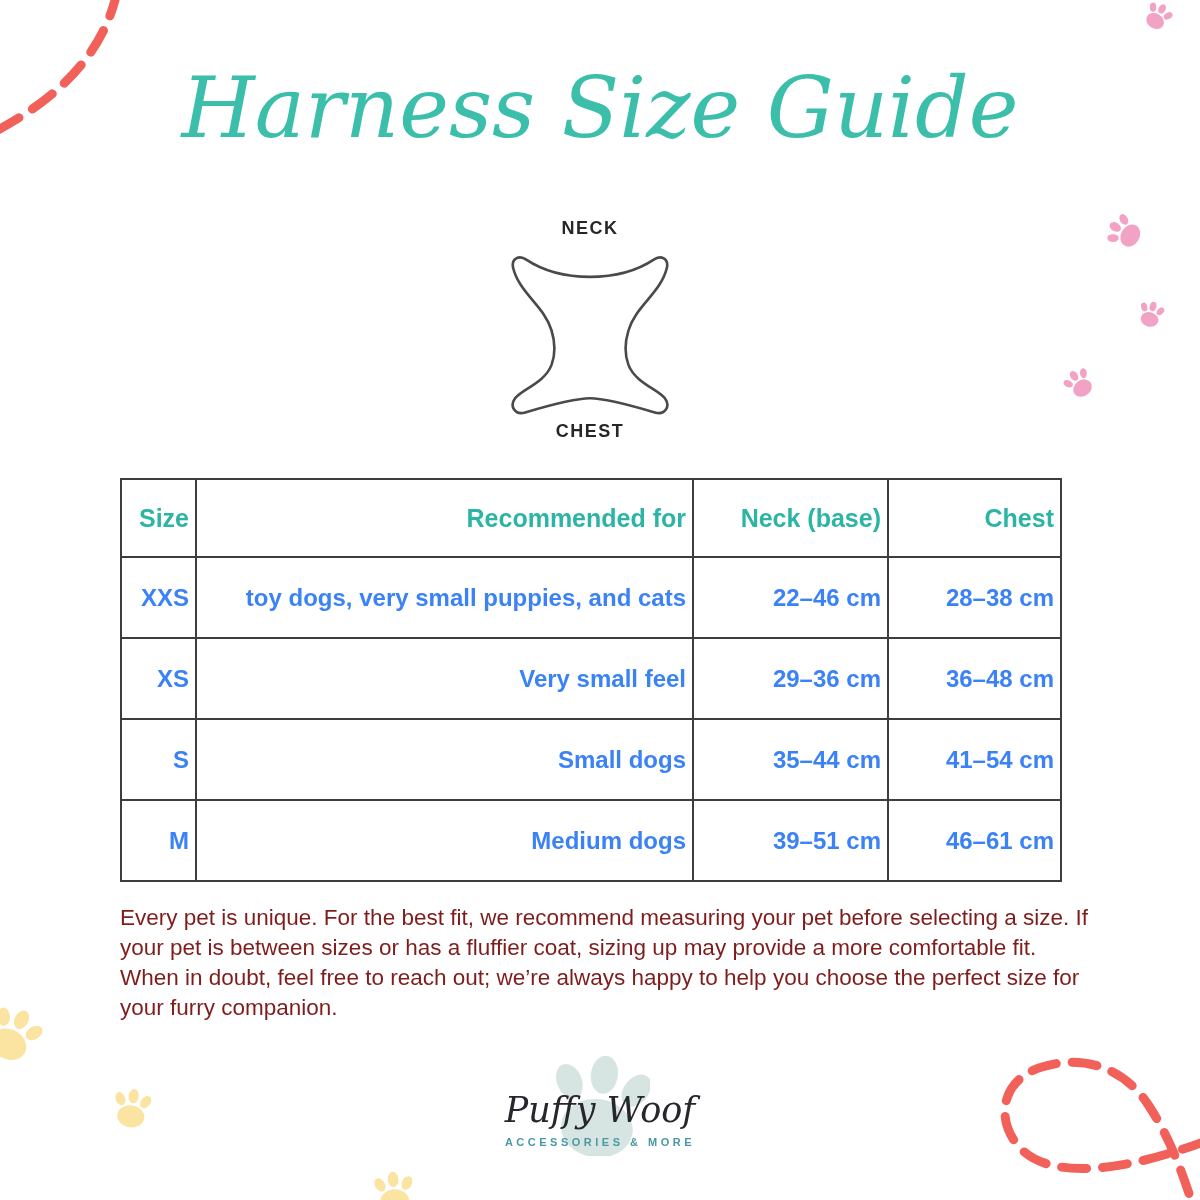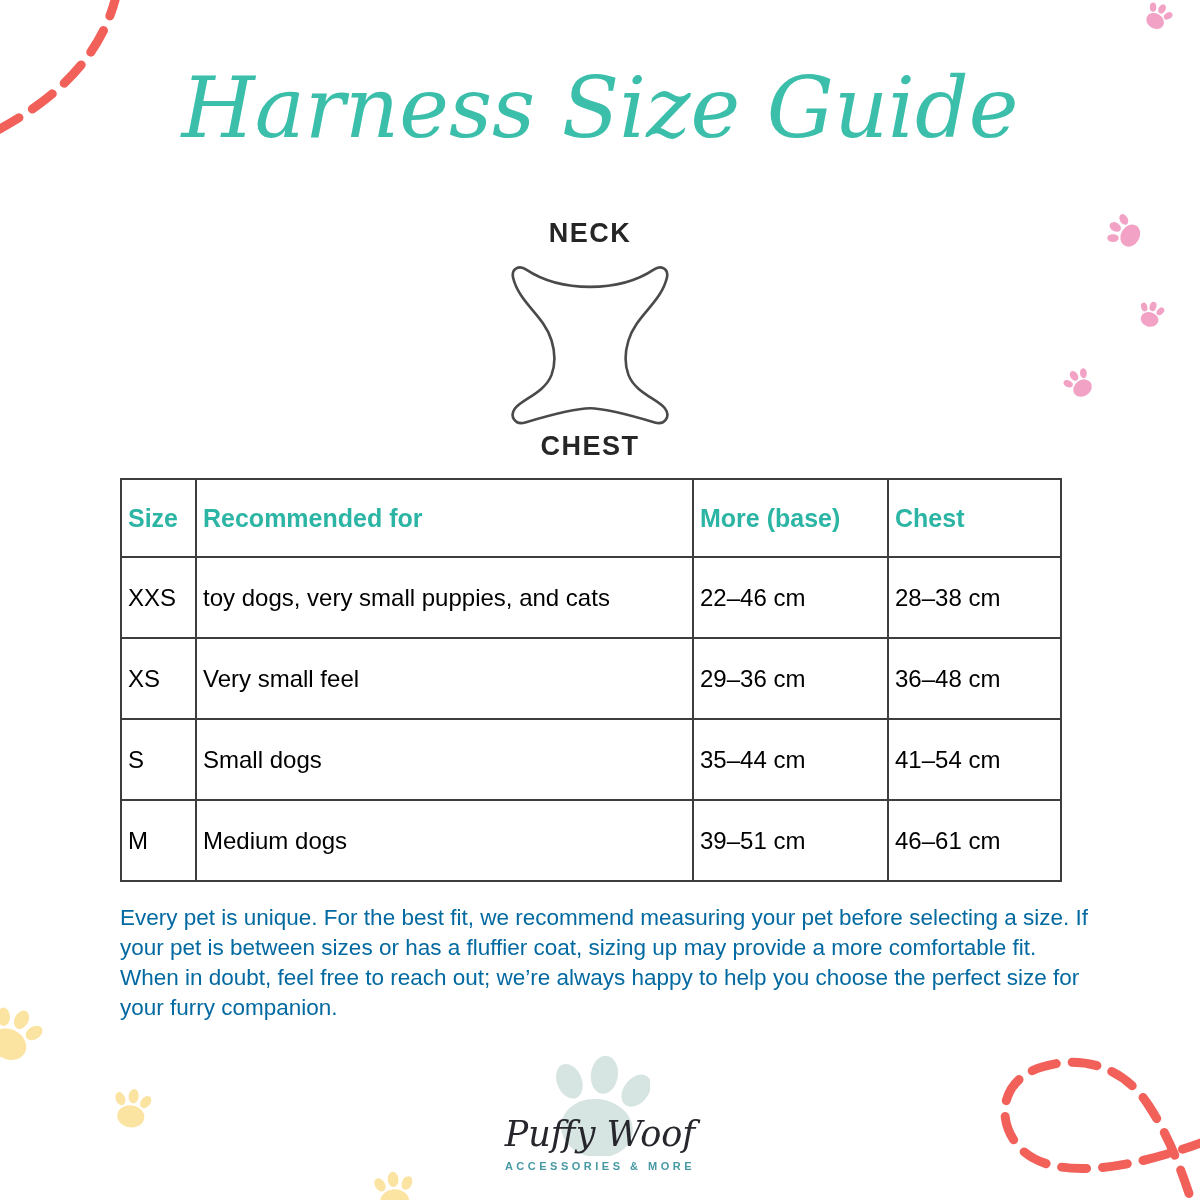--- a/index.html
+++ b/index.html
@@ -16,49 +16,49 @@
 
   
   .title{
     position:absolute;top:62px;left:0;width:1200px;text-align:center;
     font-family:"DejaVu Serif",serif;font-style:italic;font-weight:400;
     font-size:84px;line-height:1.1;color:var(--accent);margin:0;
   }
 
   
   .diagram{position:absolute;left:498px;top:218px;width:184px;text-align:center;}
-  .diagram .dlabel{font-size:27px;font-weight:700;letter-spacing:1.5px;color:#262626;}
+  .diagram .dlabel{font-size:18px;font-weight:700;letter-spacing:1.5px;color:#262626;}
   .diagram svg{display:block;margin:8px auto 6px auto;}
   .harness-outline{fill:#ffffff;stroke:#4a4a4a;stroke-width:2.6;stroke-linejoin:round;}
 
   
   table.size-table{
     position:absolute;left:120px;top:478px;width:940px;
     border-collapse:collapse;table-layout:fixed;background:#fff;
   }
   table.size-table th, table.size-table td{
-    border:2px solid var(--border);text-align:left;vertical-align:middle;
+    border:2px solid var(--border);text-align:right;vertical-align:middle;
     padding:0 6px;
   }
   table.size-table th{
     height:76px;color:var(--table-header);font-size:25px;font-weight:600;
   }
-  table.size-table td{height:79px;font-size:24px;color:#000000;font-weight:400;}
+  table.size-table td{height:79px;font-size:24px;color:#3b82f6;font-weight:700;}
 
   
   .note{
     position:absolute;left:120px;top:903px;width:972px;
-    font-size:22.5px;line-height:1.34;color:#0369a1;margin:0;
+    font-size:22.5px;line-height:1.34;color:#7f1d1d;margin:0;
   }
 
   
   .logo{position:absolute;left:440px;top:1038px;width:320px;height:130px;text-align:center;}
   .logo svg{position:absolute;left:110px;top:18px;z-index:0;}
   .logo-name{
-    position:relative;z-index:1;margin-top:76px;
+    position:relative;z-index:1;margin-top:52px;
     font-family:"DejaVu Serif",serif;font-style:italic;font-size:35px;color:#26262d;
   }
   .logo-tagline{
     position:relative;z-index:1;margin-top:6px;
     font-size:11px;letter-spacing:3.5px;text-transform:uppercase;color:var(--logo-tagline);
     font-weight:700;
   }
 </style>
 </head>
 <body>
@@ -116,21 +116,21 @@
     <colgroup>
       <col style="width:75px">
         <col style="width:497px">
         <col style="width:195px">
         <col style="width:173px">
     </colgroup>
     <thead>
       <tr>
         <th>Size</th>
         <th>Recommended for</th>
-        <th>More (base)</th>
+        <th>Neck (base)</th>
         <th>Chest</th>
       </tr>
     </thead>
     <tbody>
       <tr>
         <td>XXS</td>
         <td>toy dogs, very small puppies, and cats</td>
         <td>22–46 cm</td>
         <td>28–38 cm</td>
       </tr>

